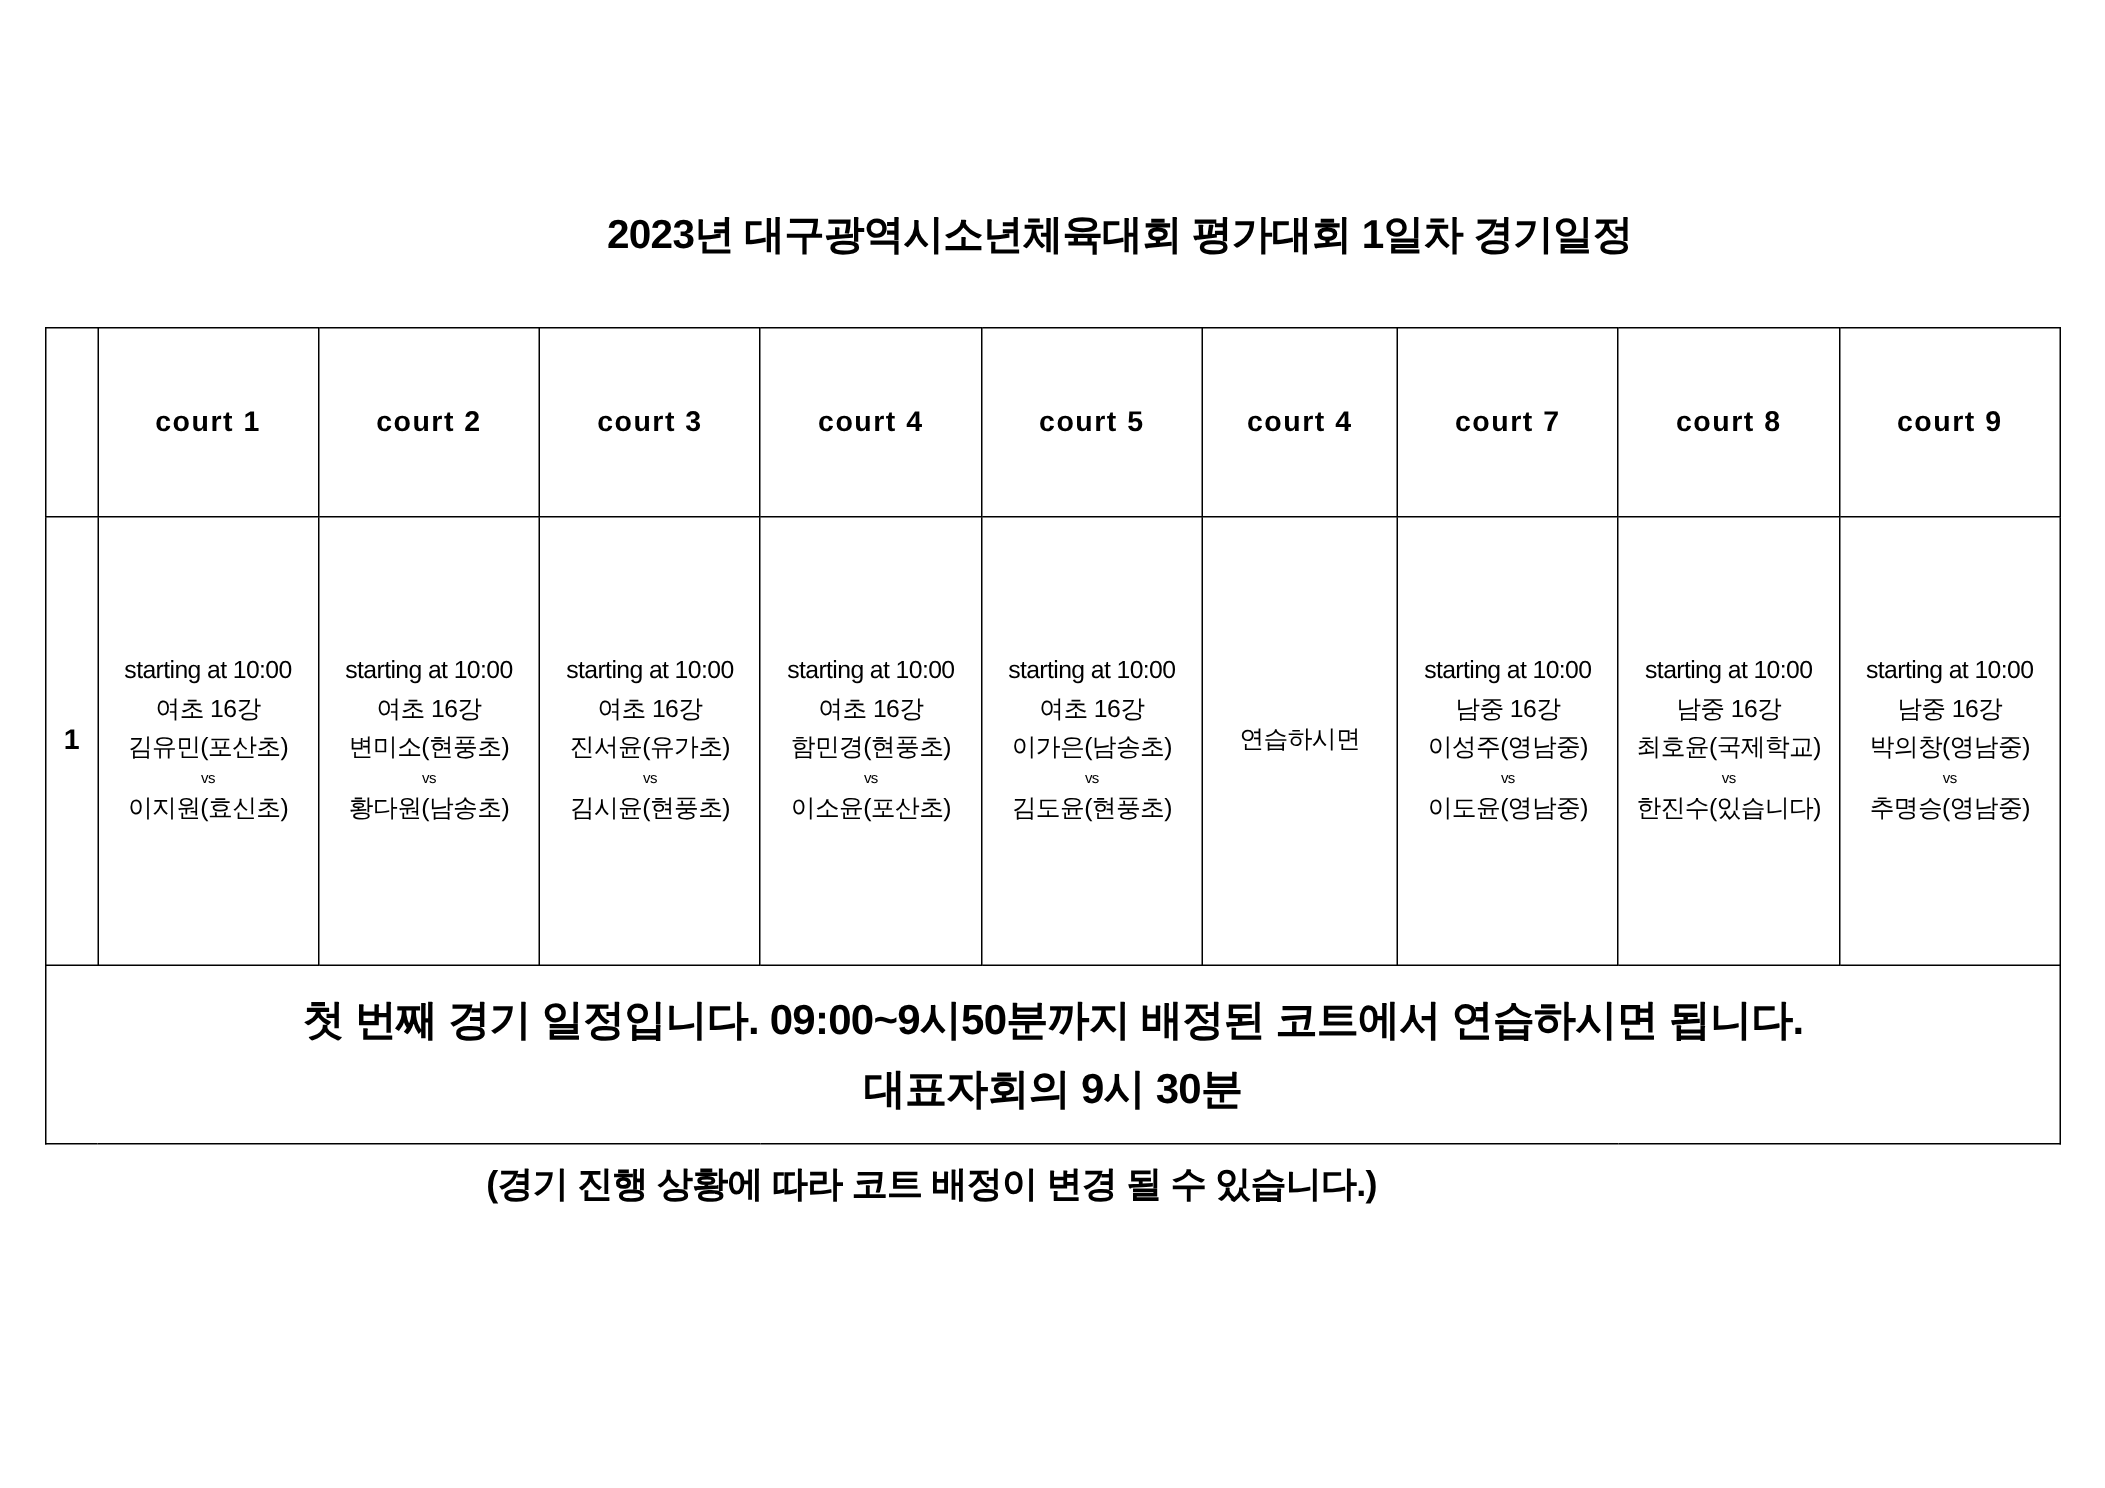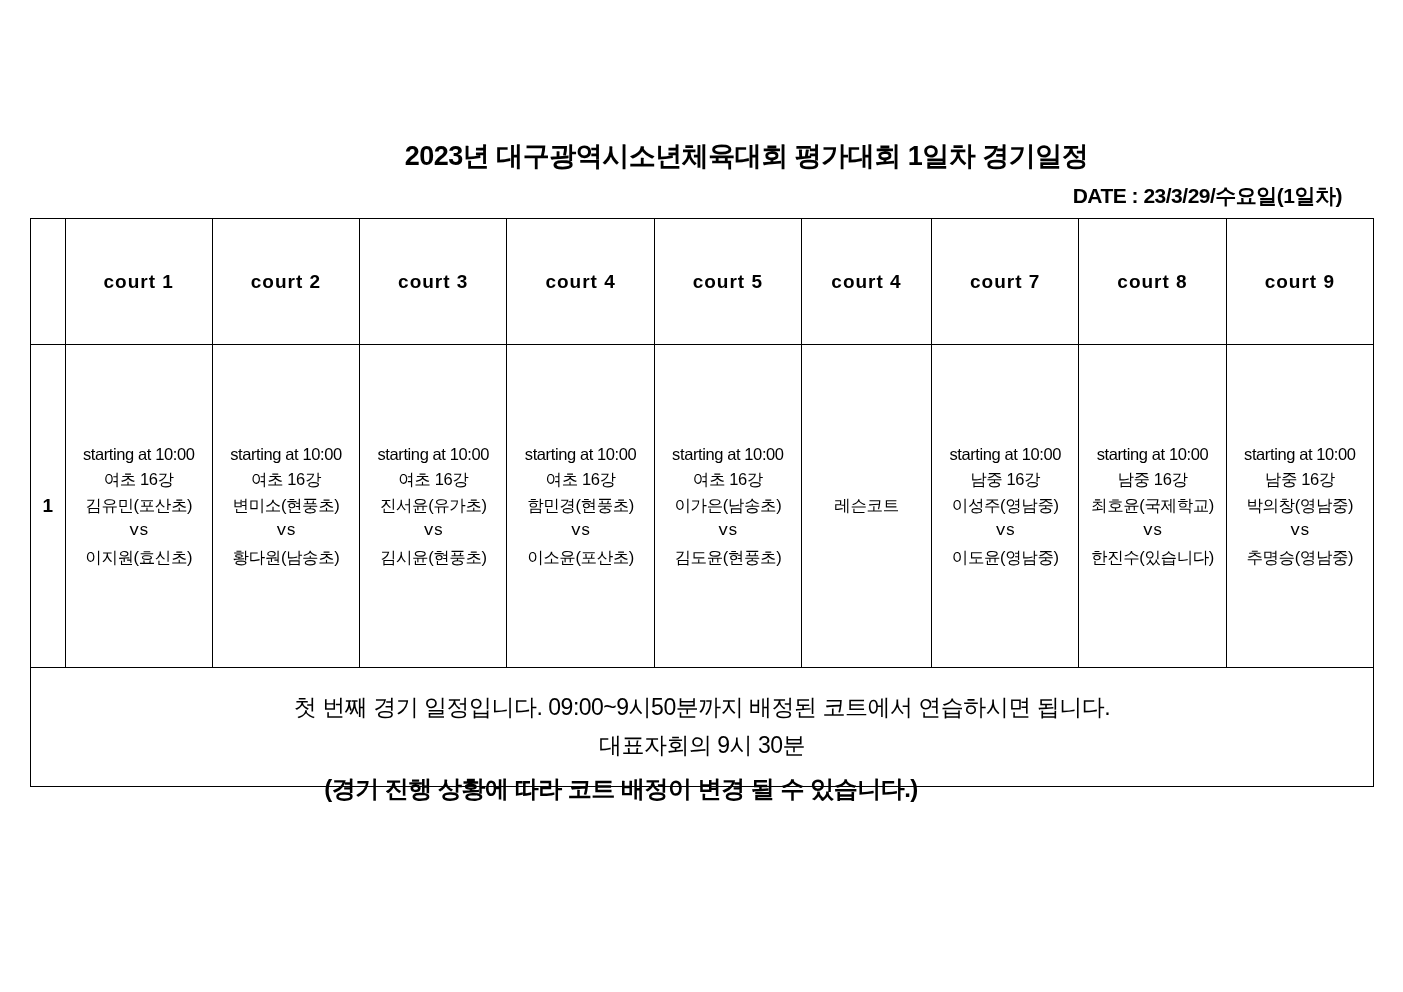--- a/index.html
+++ b/index.html
@@ -71,32 +71,32 @@
   }
   tbody td.idx-cell {
     font-size: 19px;
     font-weight: bold;
   }
   tbody td.match-cell {
     height: 290px;
     font-size: 16.5px;
     line-height: 1.55;
     letter-spacing: -0.4px;
-    padding: 16px 2px;
+    padding: 4px 2px;
   }
   .match-line { display: block; white-space: nowrap; }
-  .vs-line { display: block; font-size: 17px; font-family: Liberation Mono, monospace; }
+  .vs-line { display: block; font-size: 10px; }
   .lesson-cell {
     font-size: 17px;
     letter-spacing: -0.5px;
   }
   .notice-row td {
     height: 118px;
-    font-size: 23px;
-    font-weight: normal;
+    font-size: 28px;
+    font-weight: bold;
     letter-spacing: -0.5px;
     line-height: 1.65;
     padding: 6px 10px;
   }
   .notice-line { display: block; }
   .footer-note {
     position: absolute;
     top: 773px;
     left: 0;
     width: 1242px;
@@ -106,21 +106,20 @@
     letter-spacing: -0.5px;
   }
 </style>
 </head>
 <body>
 
 <div class="page">
 
   <div class="title">2023년 대구광역시소년체육대회 평가대회 1일차 경기일정</div>
 
-  <div class="date-line">DATE : 23/3/29/수요일(1일차)</div>
 
   <table class="schedule">
     <colgroup>
       <col class="col-index">
       <col class="col-court">
         <col class="col-court">
         <col class="col-court">
       <col class="col-court">
         <col class="col-court">
         <col class="col-court-narrow">
@@ -180,21 +179,21 @@
 
         <td class="match-cell">
           <span class="match-line">starting at 10:00</span>
           <span class="match-line">여초 16강</span>
           <span class="match-line">이가은(남송초)</span>
           <span class="vs-line">vs</span>
           <span class="match-line">김도윤(현풍초)</span>
         </td>
 
         <td class="match-cell lesson-cell">
-          <span class="match-line">레슨코트</span>
+          <span class="match-line">연습하시면</span>
         </td>
 
         <td class="match-cell">
           <span class="match-line">starting at 10:00</span>
           <span class="match-line">남중 16강</span>
           <span class="match-line">이성주(영남중)</span>
           <span class="vs-line">vs</span>
           <span class="match-line">이도윤(영남중)</span>
         </td>
 

